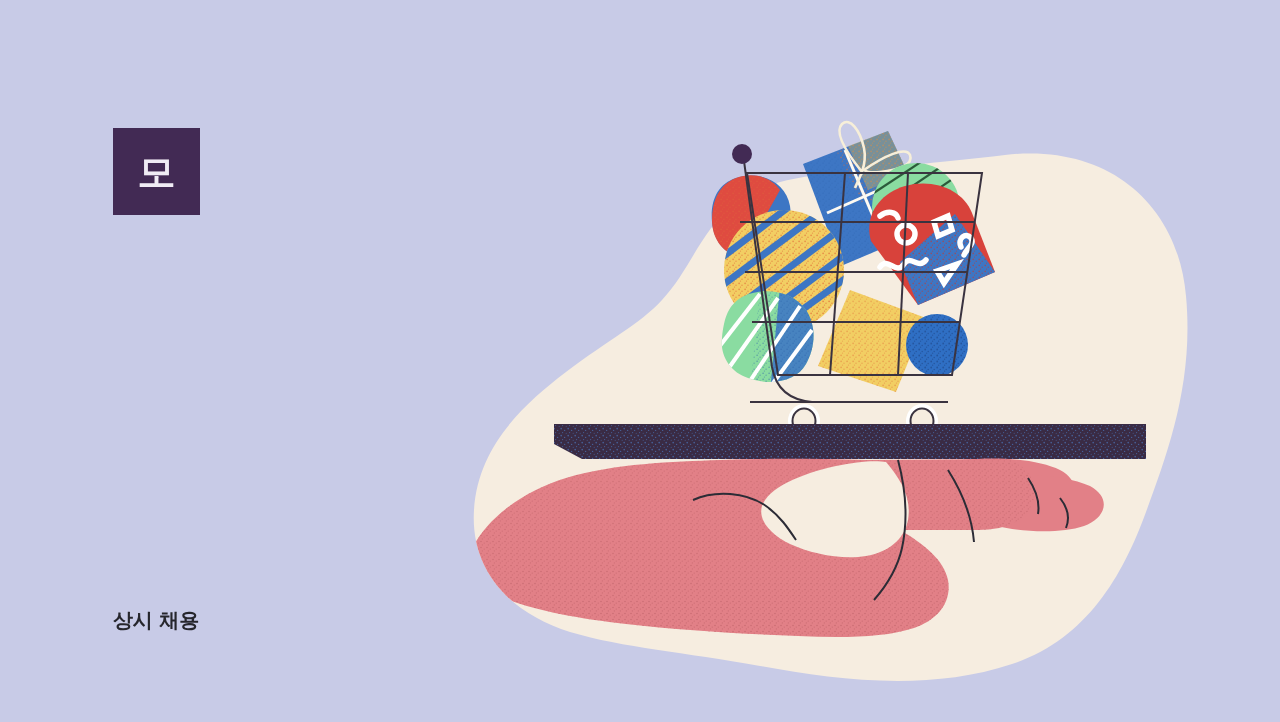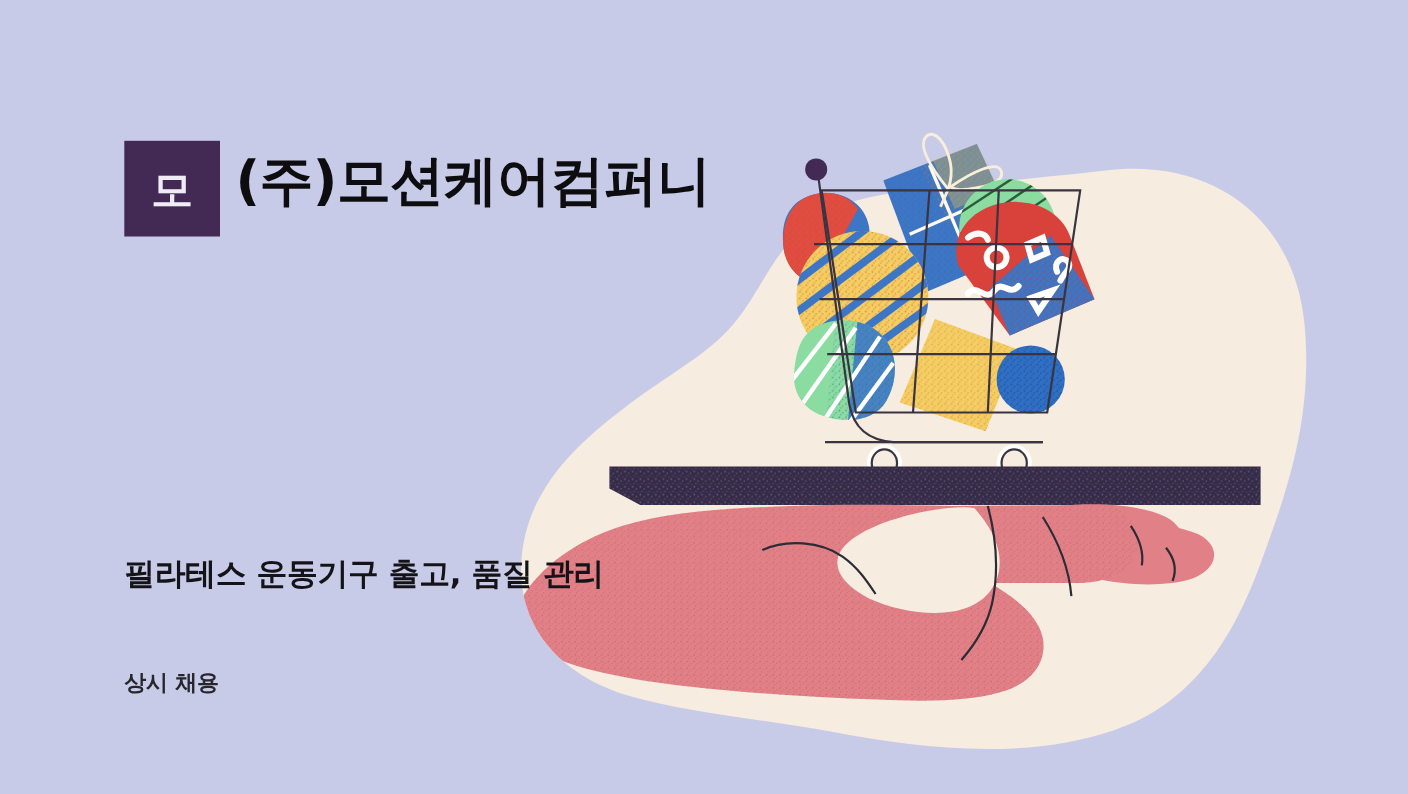--- a/index.html
+++ b/index.html
@@ -430,19 +430,17 @@
         <path d="M 1028,478 C 1036,490 1040,502 1038,514"></path>
         <path d="M 1060,498 C 1068,508 1070,518 1066,528"></path>
       </g>
     </g>
   </svg>
 
   <div id="logo-badge">
     <span class="glyph">모</span>
   </div>
 
-  <div id="company-title">(주)모션케어컴퍼니</div>
-
-  <div id="job-title">필라테스 운동기구 출고, 품질 관리</div>
+
 
   <div id="employment-type">상시 채용</div>
 
 </div>
 
 </body></html>

